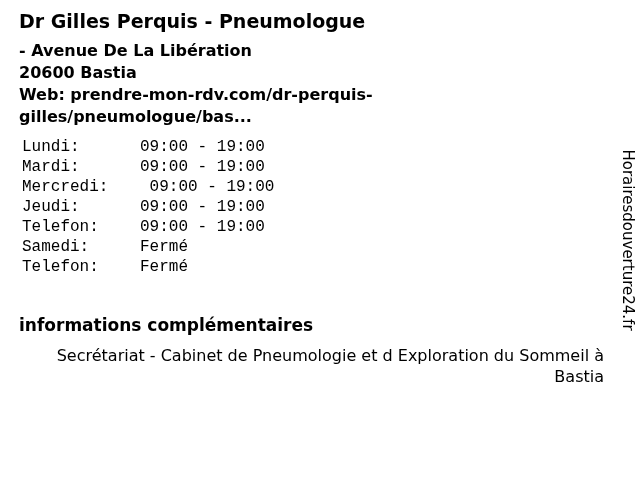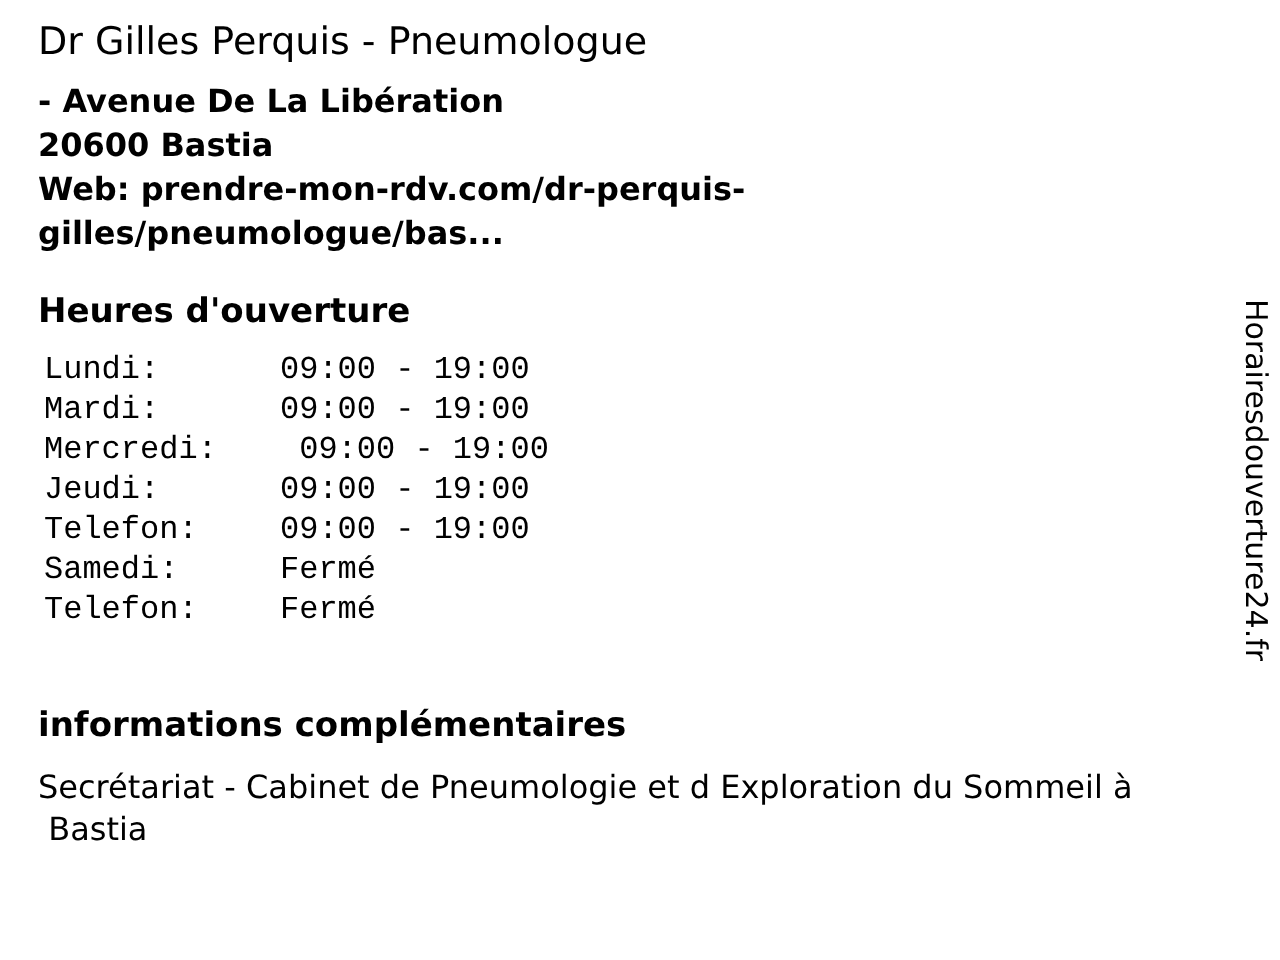--- a/index.html
+++ b/index.html
@@ -9,21 +9,21 @@
     background: #ffffff;
     color: #000000;
     font-family: "DejaVu Sans", sans-serif;
     position: relative;
     overflow: hidden;
   }
   .page { padding: 10px 36px 0 19px; }
 
   .title {
     font-size: 19px;
-    font-weight: normal;
+    font-weight: bold;
     line-height: 23px;
     margin: 0;
   }
 
   .contact {
     margin-top: 7px;
     font-size: 16px;
     line-height: 22px;
     font-weight: bold;
   }
@@ -45,20 +45,21 @@
   .hours-row { display: flex; line-height: 20px; }
   .hours-day { width: 118px; flex: 0 0 118px; }
   .hours-time { white-space: pre; }
 
   .info-text {
     margin-top: 10px;
     font-size: 16px;
     line-height: 21px;
     white-space: pre-wrap;
     max-width: 590px;
+    text-align: right;
   }
 
   .watermark {
     position: absolute;
     right: 3px;
     top: 50%;
     transform: translateY(-50%);
     writing-mode: vertical-rl;
     font-size: 15px;
     color: #000000;
@@ -70,21 +71,20 @@
 <div class="page">
 
   <h1 class="title">Dr Gilles Perquis - Pneumologue</h1>
 
   <div class="contact">
     <div>- Avenue De La Libération</div>
     <div>20600 Bastia</div>
     <div>Web: prendre-mon-rdv.com/dr-perquis-gilles/pneumologue/bas...</div>
   </div>
 
-  <h2 class="section-heading">Heures d'ouverture</h2>
 
   <div class="hours-table">
     <div class="hours-row">
       <span class="hours-day">Lundi:</span>
       <span class="hours-time">09:00 - 19:00</span>
     </div>
     <div class="hours-row">
       <span class="hours-day">Mardi:</span>
       <span class="hours-time">09:00 - 19:00</span>
     </div>

